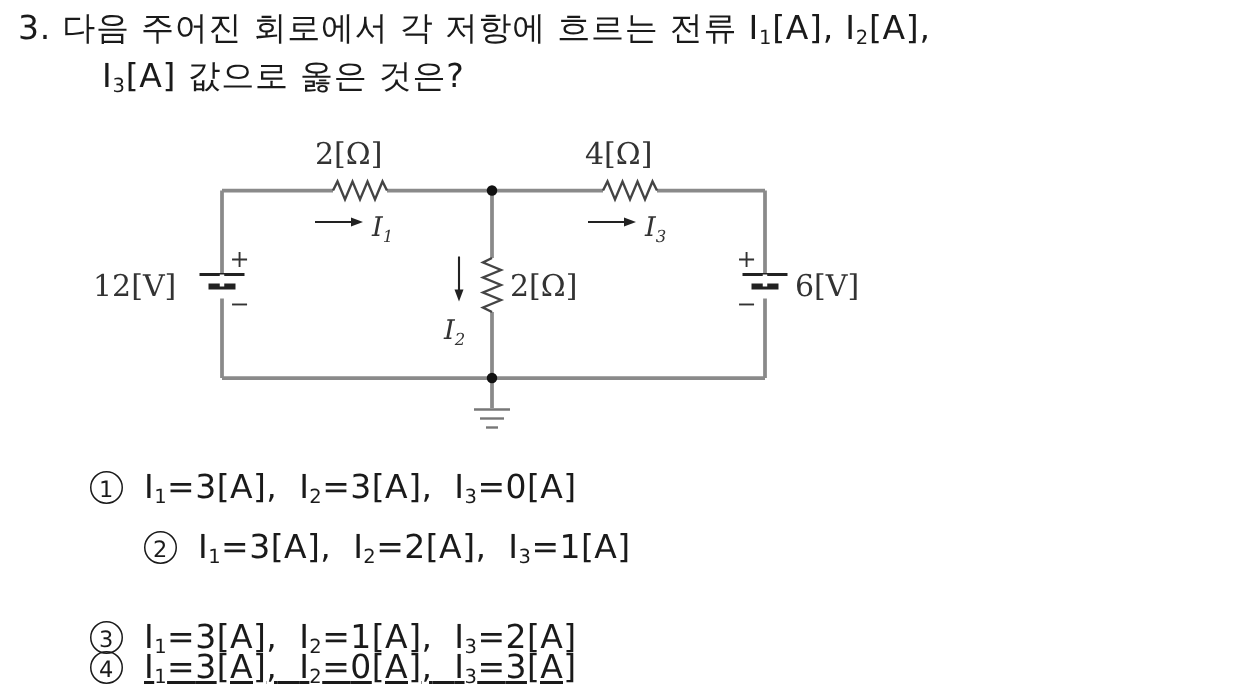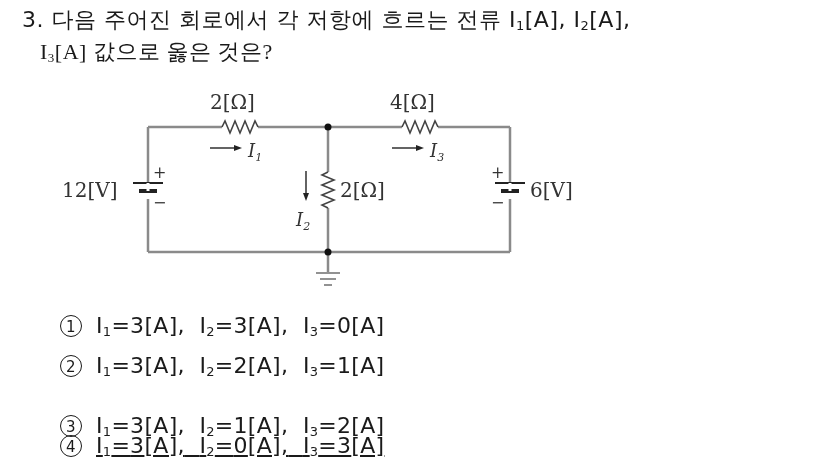--- a/index.html
+++ b/index.html
@@ -1,23 +1,23 @@
 <!DOCTYPE html>
 <html><head>
 <meta charset="utf-8">
 <style>
   html, body { margin: 0; padding: 0; background: #ffffff; }
   body { width: 826px; height: 466px; position: relative; overflow: hidden; font-family: "DejaVu Sans", "Liberation Sans", sans-serif; color: #1a1a1a; }
   .q-line { position: absolute; font-size: 22px; letter-spacing: 0.5px; white-space: nowrap; line-height: 28px; }
-  .q1 { left: 22px; top: 6px; }
-  .q2 { left: 40px; top: 38px; font-family: Liberation Serif, serif; }
+  .q1 { left: 12px; top: 6px; }
+  .q2 { left: 68px; top: 38px; }
   sub { font-size: 13px; vertical-align: -3px; line-height: 0; }
   .opt { position: absolute; left: 60px; font-size: 22px; white-space: nowrap; letter-spacing: 0.3px; line-height: 28px; }
   .opt .num { display: inline-block; width: 22px; height: 22px; border: 1.6px solid #1a1a1a; border-radius: 50%; font-size: 15px; text-align: center; line-height: 22px; margin-right: 14px; vertical-align: 1px; box-sizing: border-box; }
-  .o1 { top: 312px; } .o2 { top: 352px; } .o3 { top: 412px; } .o4 { top: 432px; text-decoration: underline; }
+  .o1 { top: 312px; } .o2 { top: 352px; margin-left: 36px; } .o3 { top: 412px; } .o4 { top: 432px; text-decoration: underline; }
   svg#circuit { position: absolute; left: 0; top: 0; }
   .clabel { font-family: "DejaVu Serif", "Liberation Serif", serif; fill: #333; }
   .ital { font-style: italic; }
 </style>
 </head>
 <body>
 
 <div class="q-line q1">
   <span>3.</span>
   <span>다음 주어진 회로에서 각 저항에 흐르는 전류</span>

